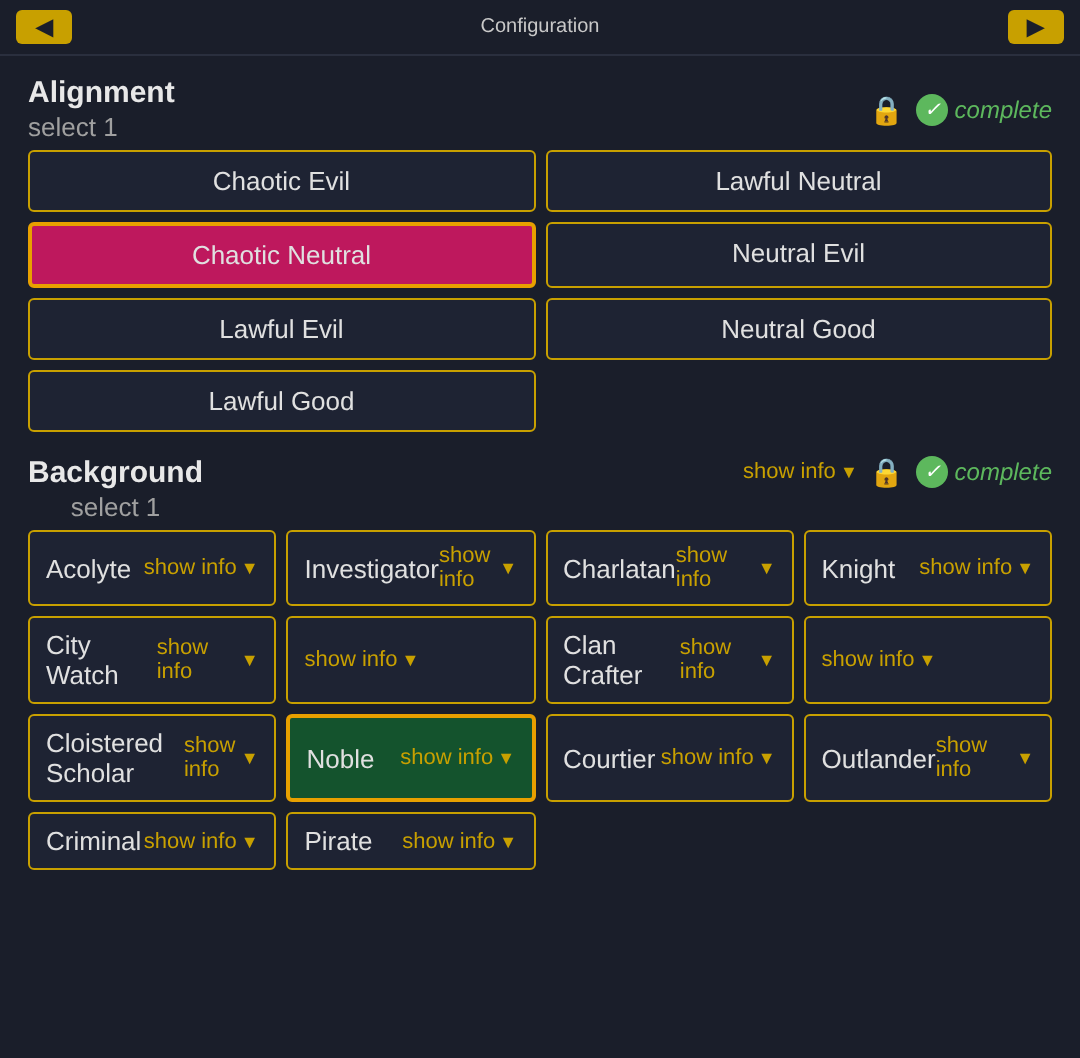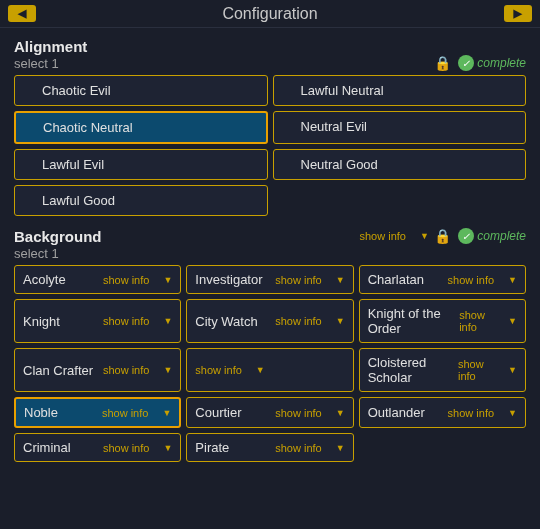--- a/index.html
+++ b/index.html
@@ -18,21 +18,21 @@
       height: 28px;
       display: flex;
       align-items: center;
       justify-content: space-between;
       padding: 0 8px;
       border-bottom: 1px solid #2a2f3e;
     }
 
     .top-bar-title {
       color: #c8c8c8;
-      font-size: 16px;
+      font-size: 10px;
       text-align: center;
       flex: 1;
     }
 
     .btn-small {
       background: #c8a000;
       color: #1a1e2a;
       border: none;
       border-radius: 3px;
       padding: 2px 10px;
@@ -40,21 +40,21 @@
       font-weight: bold;
       cursor: pointer;
     }
 
     .section {
       padding: 10px 14px 6px 14px;
     }
 
     .section-header {
       display: flex;
-      align-items: flex-end;
+      align-items: center;
       justify-content: space-between;
       margin-bottom: 4px;
     }
 
     .section-title {
       font-size: 15px;
       font-weight: bold;
       color: #e8e8e8;
     }
 
@@ -104,75 +104,77 @@
     }
 
     .alignment-item {
       background: #1e2333;
       border: 1px solid #c8a000;
       border-radius: 3px;
       padding: 7px 27px;
       color: #e0e0e0;
       font-size: 13px;
       cursor: pointer;
+      text-align: center;
     }
 
     .alignment-item.selected {
       border: 2px solid #e8a000;
-      background: #0c4a6e;
+      background: #be185d;
     }
 
     .background-section {
       padding: 6px 14px 0 14px;
     }
 
     .background-header {
       display: flex;
       align-items: flex-start;
       justify-content: space-between;
       margin-bottom: 4px;
+      text-align: center;
     }
 
     .show-info-link {
       color: #c8a000;
       font-size: 11px;
       cursor: pointer;
       text-decoration: none;
       display: flex;
       align-items: center;
-      gap: 14px;
+      gap: 2px;
     }
 
     .show-info-link .arrow {
       font-size: 9px;
     }
 
     .background-grid {
       display: grid;
-      grid-template-columns: 1fr 1fr 1fr;
+      grid-template-columns: 1fr 1fr 1fr 1fr;
       gap: 5px;
       margin-top: 4px;
     }
 
     .background-item {
       background: #1e2333;
       border: 1px solid #c8a000;
       border-radius: 3px;
       padding: 6px 8px;
       color: #e0e0e0;
       font-size: 13px;
       display: flex;
       align-items: center;
       justify-content: space-between;
       cursor: pointer;
     }
 
     .background-item.selected {
       border: 2px solid #e8a000;
-      background: #0c4a6e;
+      background: #14532d;
     }
 
     .background-item-name {
       color: #e0e0e0;
     }
   </style>
 </head>
 <body>
 
 <div class="top-bar">
@@ -250,21 +252,20 @@
     <div class="background-item">
       <span class="background-item-name">Knight</span>
       <a class="show-info-link">show info <span class="arrow">▼</span></a>
     </div>
 
     <div class="background-item">
       <span class="background-item-name">City Watch</span>
       <a class="show-info-link">show info <span class="arrow">▼</span></a>
     </div>
     <div class="background-item">
-      <span class="background-item-name">Knight of the Order</span>
       <a class="show-info-link">show info <span class="arrow">▼</span></a>
     </div>
 
     <div class="background-item">
       <span class="background-item-name">Clan Crafter</span>
       <a class="show-info-link">show info <span class="arrow">▼</span></a>
     </div>
     <div class="background-item">
       <a class="show-info-link">show info <span class="arrow">▼</span></a>
     </div>

